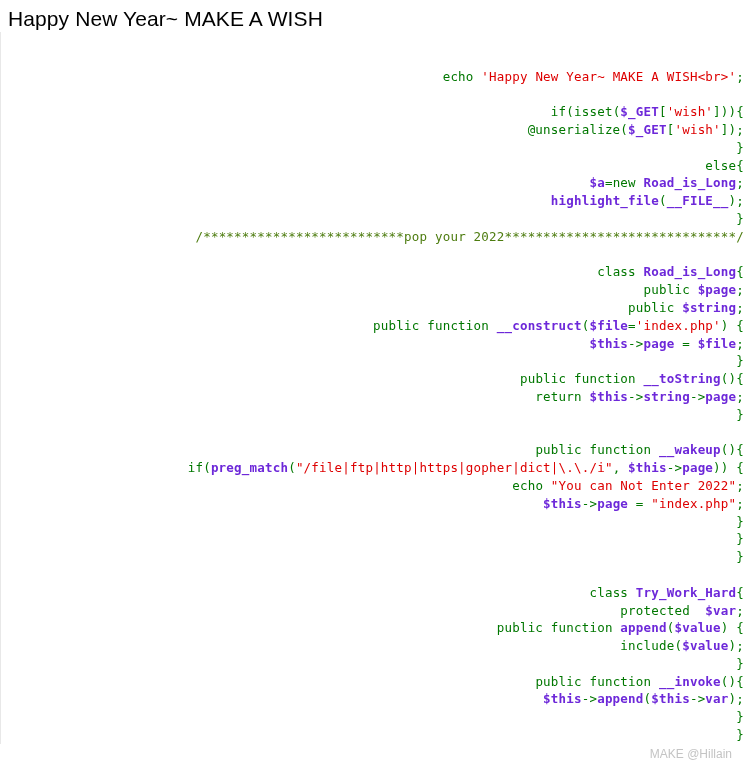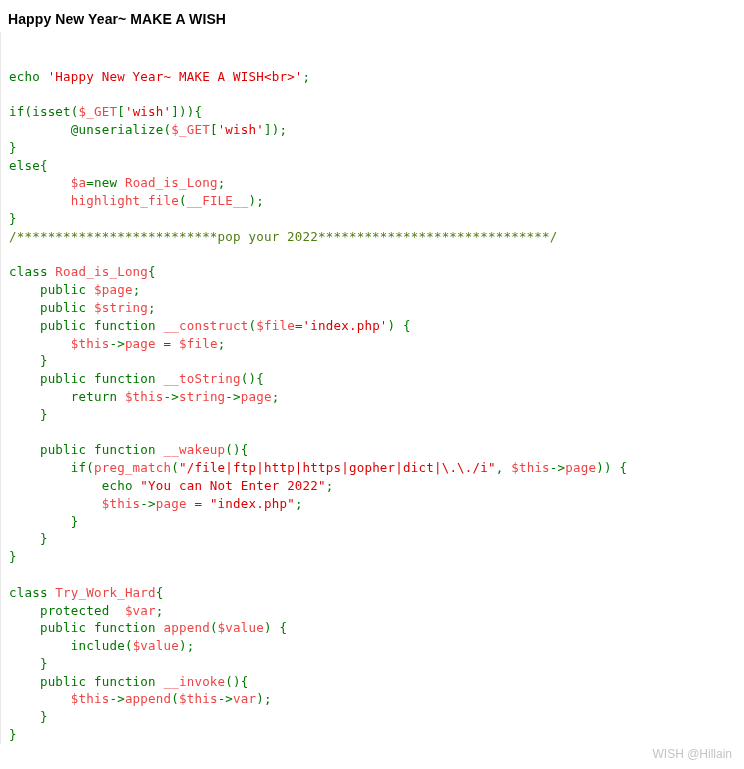--- a/index.html
+++ b/index.html
@@ -11,22 +11,22 @@
     width: 744px;
     height: 769px;
     position: relative;
     overflow: hidden;
     font-family: "Liberation Sans", sans-serif;
   }
 
   
   #wish-heading {
     font-family: "Liberation Sans", sans-serif;
-    font-size: 14px;
-    font-weight: 700;
+    font-size: 21px;
+    font-weight: 400;
     color: #000000;
     margin: 0;
     padding: 6px 0 0 8px;
     letter-spacing: 0.1px;
     line-height: 26px;
     white-space: pre;
   }
 
   
   #source-listing {
@@ -36,25 +36,26 @@
     white-space: pre;
     padding: 0 0 0 8px;
     margin: 0;
     color: #007700;
     border-left: 1px solid #e8e8e8;
     letter-spacing: 0.2px;
   }
   #source-listing .ln {
     display: block;
     min-height: 17.8px;
+    text-align: right;
   }
 
   
   .kw   { color: #007700; }  
-  .id   { color: #ef4444; }  
+  .id   { color: #6d28d9; font-weight: bold; }  
   .str  { color: #DD0000; }  
   .cmt  { color: #4d7c0f; }  
   .tag  { color: #0000BB; }  
 
   
   #csdn-watermark {
     position: absolute;
     right: 12px;
     bottom: 8px;
     font-family: "Liberation Sans", sans-serif;
@@ -64,13 +65,13 @@
     white-space: pre;
   }
 </style>
 </head>
 <body>
 
 <h1 id="wish-heading">Happy New Year~ MAKE A WISH</h1>
 
 <div id="source-listing"><span class="ln"><span class="tag"></span></span><span class="ln"> </span><span class="ln"><span class="kw">echo </span><span class="str">'Happy New Year~ MAKE A WISH&lt;br&gt;'</span><span class="kw">;</span></span><span class="ln"> </span><span class="ln"><span class="kw">if(isset(</span><span class="id">$_GET</span><span class="kw">[</span><span class="str">'wish'</span><span class="kw">])){</span></span><span class="ln"><span class="kw">        @unserialize(</span><span class="id">$_GET</span><span class="kw">[</span><span class="str">'wish'</span><span class="kw">]);</span></span><span class="ln"><span class="kw">}</span></span><span class="ln"><span class="kw">else{</span></span><span class="ln"><span class="id">        $a</span><span class="kw">=new </span><span class="id">Road_is_Long</span><span class="kw">;</span></span><span class="ln"><span class="id">        highlight_file</span><span class="kw">(</span><span class="id">__FILE__</span><span class="kw">);</span></span><span class="ln"><span class="kw">}</span></span><span class="ln"><span class="cmt">/**************************pop your 2022******************************/</span></span><span class="ln"> </span><span class="ln"><span class="kw">class </span><span class="id">Road_is_Long</span><span class="kw">{</span></span><span class="ln"><span class="kw">    public </span><span class="id">$page</span><span class="kw">;</span></span><span class="ln"><span class="kw">    public </span><span class="id">$string</span><span class="kw">;</span></span><span class="ln"><span class="kw">    public function </span><span class="id">__construct</span><span class="kw">(</span><span class="id">$file</span><span class="kw">=</span><span class="str">'index.php'</span><span class="kw">) {</span></span><span class="ln"><span class="id">        $this</span><span class="kw">-&gt;</span><span class="id">page</span><span class="kw"> = </span><span class="id">$file</span><span class="kw">;</span></span><span class="ln"><span class="kw">    }</span></span><span class="ln"><span class="kw">    public function </span><span class="id">__toString</span><span class="kw">(){</span></span><span class="ln"><span class="kw">        return </span><span class="id">$this</span><span class="kw">-&gt;</span><span class="id">string</span><span class="kw">-&gt;</span><span class="id">page</span><span class="kw">;</span></span><span class="ln"><span class="kw">    }</span></span><span class="ln"> </span><span class="ln"><span class="kw">    public function </span><span class="id">__wakeup</span><span class="kw">(){</span></span><span class="ln"><span class="kw">        if(</span><span class="id">preg_match</span><span class="kw">(</span><span class="str">"/file|ftp|http|https|gopher|dict|\.\./i"</span><span class="kw">, </span><span class="id">$this</span><span class="kw">-&gt;</span><span class="id">page</span><span class="kw">)) {</span></span><span class="ln"><span class="kw">            echo </span><span class="str">"You can Not Enter 2022"</span><span class="kw">;</span></span><span class="ln"><span class="id">            $this</span><span class="kw">-&gt;</span><span class="id">page</span><span class="kw"> = </span><span class="str">"index.php"</span><span class="kw">;</span></span><span class="ln"><span class="kw">        }</span></span><span class="ln"><span class="kw">    }</span></span><span class="ln"><span class="kw">}</span></span><span class="ln"> </span><span class="ln"><span class="kw">class </span><span class="id">Try_Work_Hard</span><span class="kw">{</span></span><span class="ln"><span class="kw">    protected  </span><span class="id">$var</span><span class="kw">;</span></span><span class="ln"><span class="kw">    public function </span><span class="id">append</span><span class="kw">(</span><span class="id">$value</span><span class="kw">) {</span></span><span class="ln"><span class="kw">        include</span><span class="kw">(</span><span class="id">$value</span><span class="kw">);</span></span><span class="ln"><span class="kw">    }</span></span><span class="ln"><span class="kw">    public function </span><span class="id">__invoke</span><span class="kw">(){</span></span><span class="ln"><span class="id">        $this</span><span class="kw">-&gt;</span><span class="id">append</span><span class="kw">(</span><span class="id">$this</span><span class="kw">-&gt;</span><span class="id">var</span><span class="kw">);</span></span><span class="ln"><span class="kw">    }</span></span><span class="ln"><span class="kw">}</span></span></div>
 
-<div id="csdn-watermark">WISH @Hillain</div>
+<div id="csdn-watermark">MAKE @Hillain</div>
 
 </body></html>

